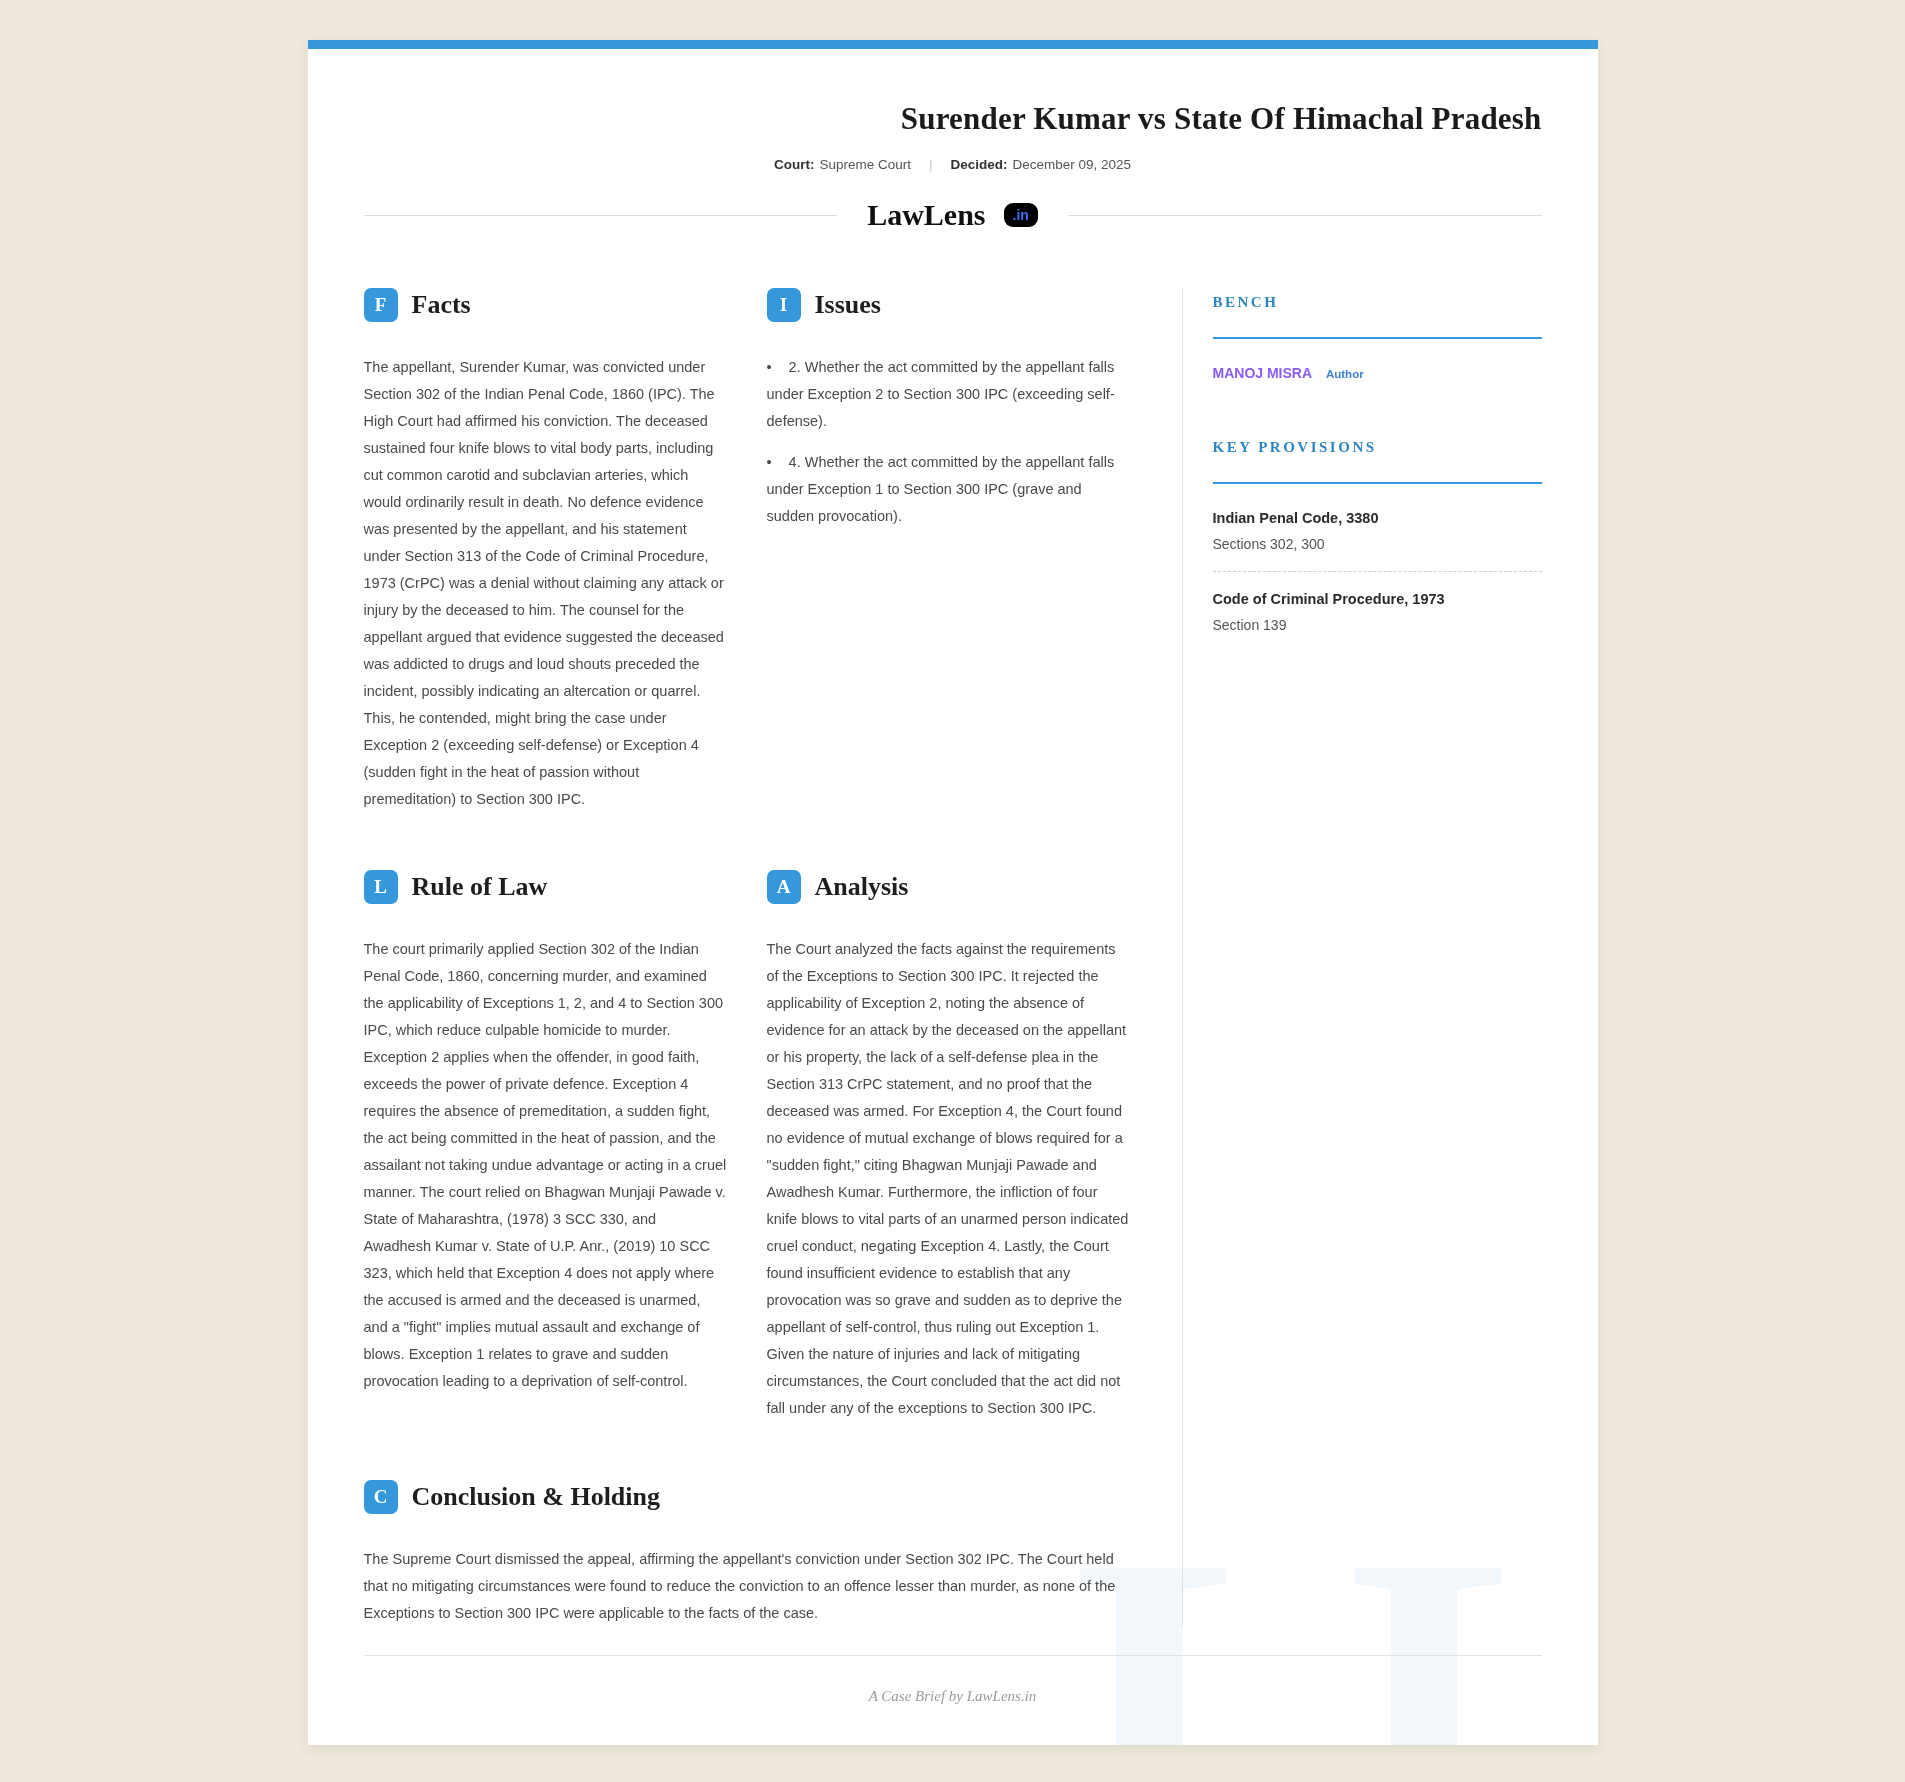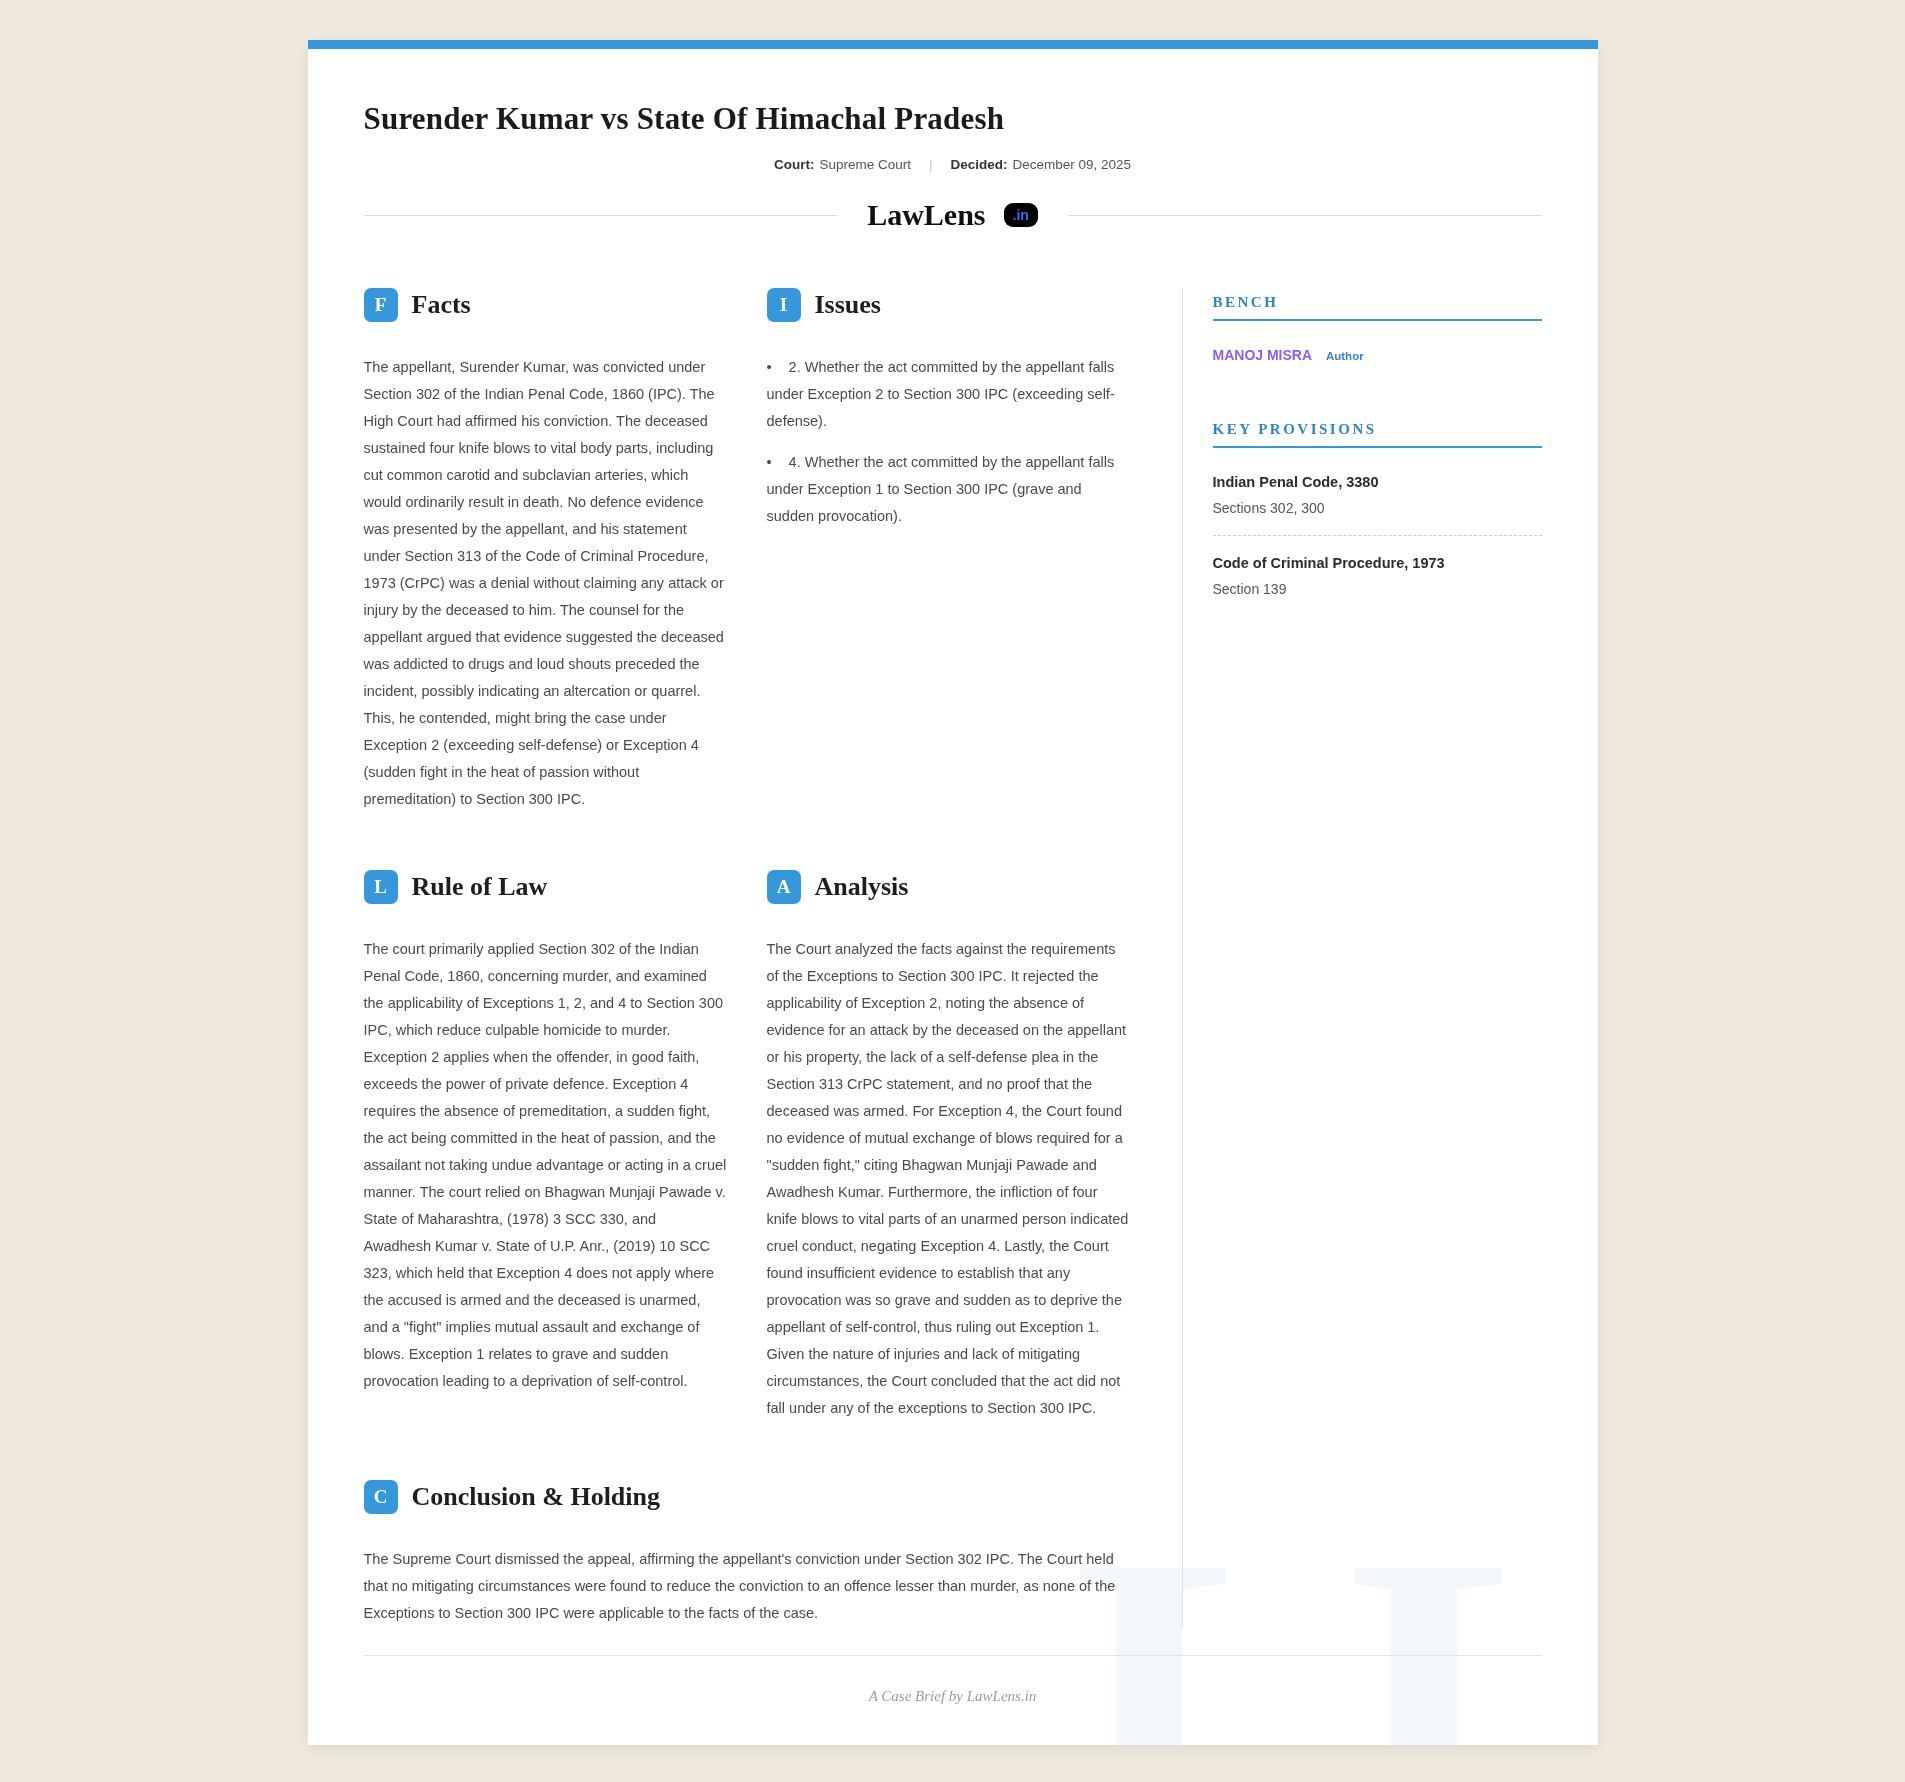--- a/index.html
+++ b/index.html
@@ -27,21 +27,21 @@
     font-weight: 700;
     font-size: 430px; line-height: 1;
     letter-spacing: -12px;
     color: #f2f7fb;
     user-select: none;
     pointer-events: none;
   }
   
   .case-title {
     margin: 52px 0 0;
-    text-align: left;
+    text-align: right;
     font-family: "Liberation Serif", serif;
     font-weight: 700;
     font-size: 31px;
     color: #1b1b1b;
     letter-spacing: 0.2px;
   }
   .meta { text-align: center; margin-top: 20px; font-size: 13.5px; color: #555; }
   .meta-label { font-weight: 700; color: #333; margin-right: 5px; }
   .meta-value { color: #555; }
   .meta-sep { margin: 0 18px; color: #c9c9c9; }
@@ -99,21 +99,21 @@
   .issues-list li::before { content: "\2022"; color: #4a4a4a; margin-right: 17px; }
   .conclusion { margin-top: 58px; }
   
   .sb-title {
     margin: 6px 0 26px;
     font-family: "Liberation Serif", serif;
     font-size: 15px; font-weight: 700;
     letter-spacing: 2.5px;
     color: #2e86c1;
     text-transform: uppercase;
-    padding-bottom: 8px;
+    padding-bottom: 26px;
     border-bottom: 2px solid #3498db;
   }
   .bench-block { margin-bottom: 58px; }
   .judge-row { font-size: 14px; }
   .judge-name { font-weight: 700; color: #8b5cf6; }
   .judge-role { color: #3b82d0; font-size: 11.5px; font-weight: 600; margin-left: 10px; }
   .prov-title { margin: 0 0 10px; font-size: 14.5px; font-weight: 700; color: #2b2b2b; }
   .prov-sections { margin: 0; font-size: 14px; color: #555; }
   .prov-divider { border: none; border-top: 1px dashed #cfcfcf; margin: 19px 0; }
   

